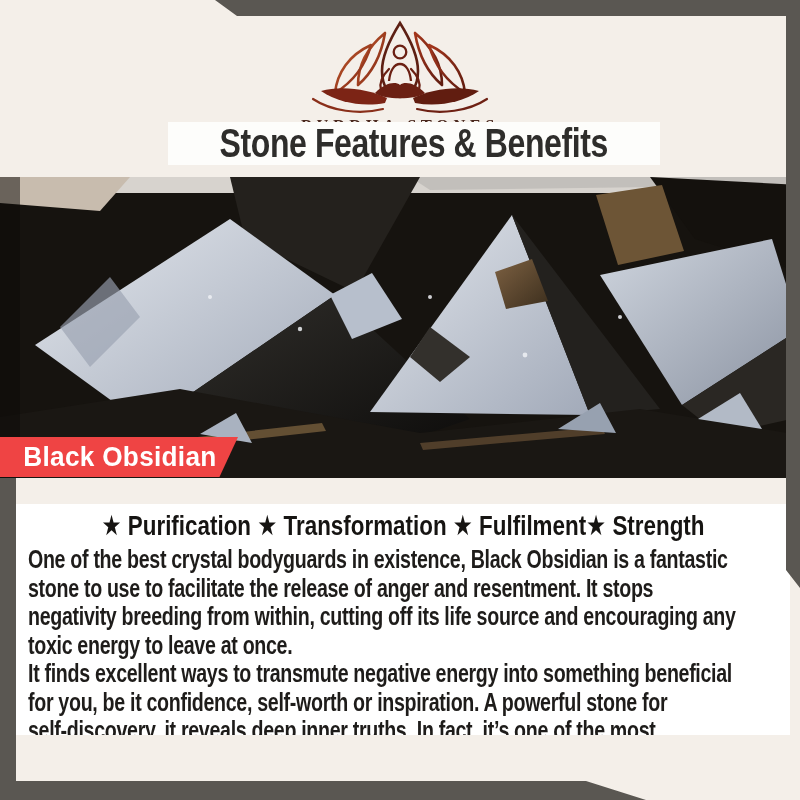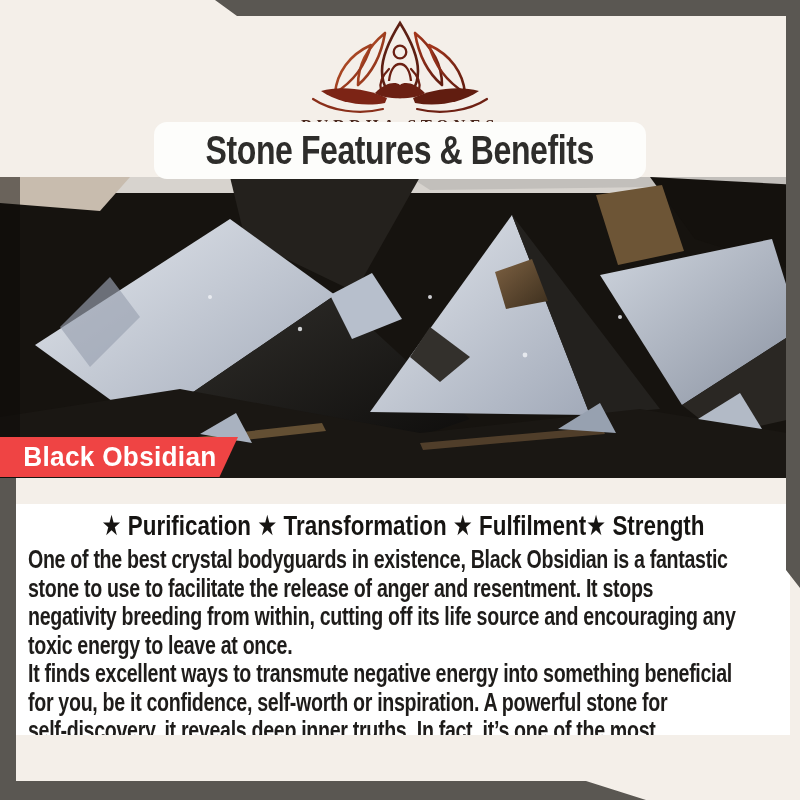--- a/index.html
+++ b/index.html
@@ -32,25 +32,24 @@
     margin-top: 1px;
     font-family: "Liberation Serif", "DejaVu Serif", serif;
     font-size: 16.5px;
     letter-spacing: 4.5px;
     color: #4a281e;
     font-weight: 600;
   }
 
   
   .title-banner {
-    position: absolute; left: 154px; top: 122px; width: 492px; height: 57px;
+    position: absolute; left: 168px; top: 122px; width: 492px; height: 43px;
     background: #fdfdfb;
     display: flex; align-items: center; justify-content: center;
     z-index: 3;
-    border-radius: 13px;
   }
   .page-title {
     font-size: 40px; font-weight: bold; color: #2e2d2b;
     white-space: nowrap;
     transform: scaleX(0.8);
     transform-origin: center;
     letter-spacing: -0.5px;
   }
 
   

